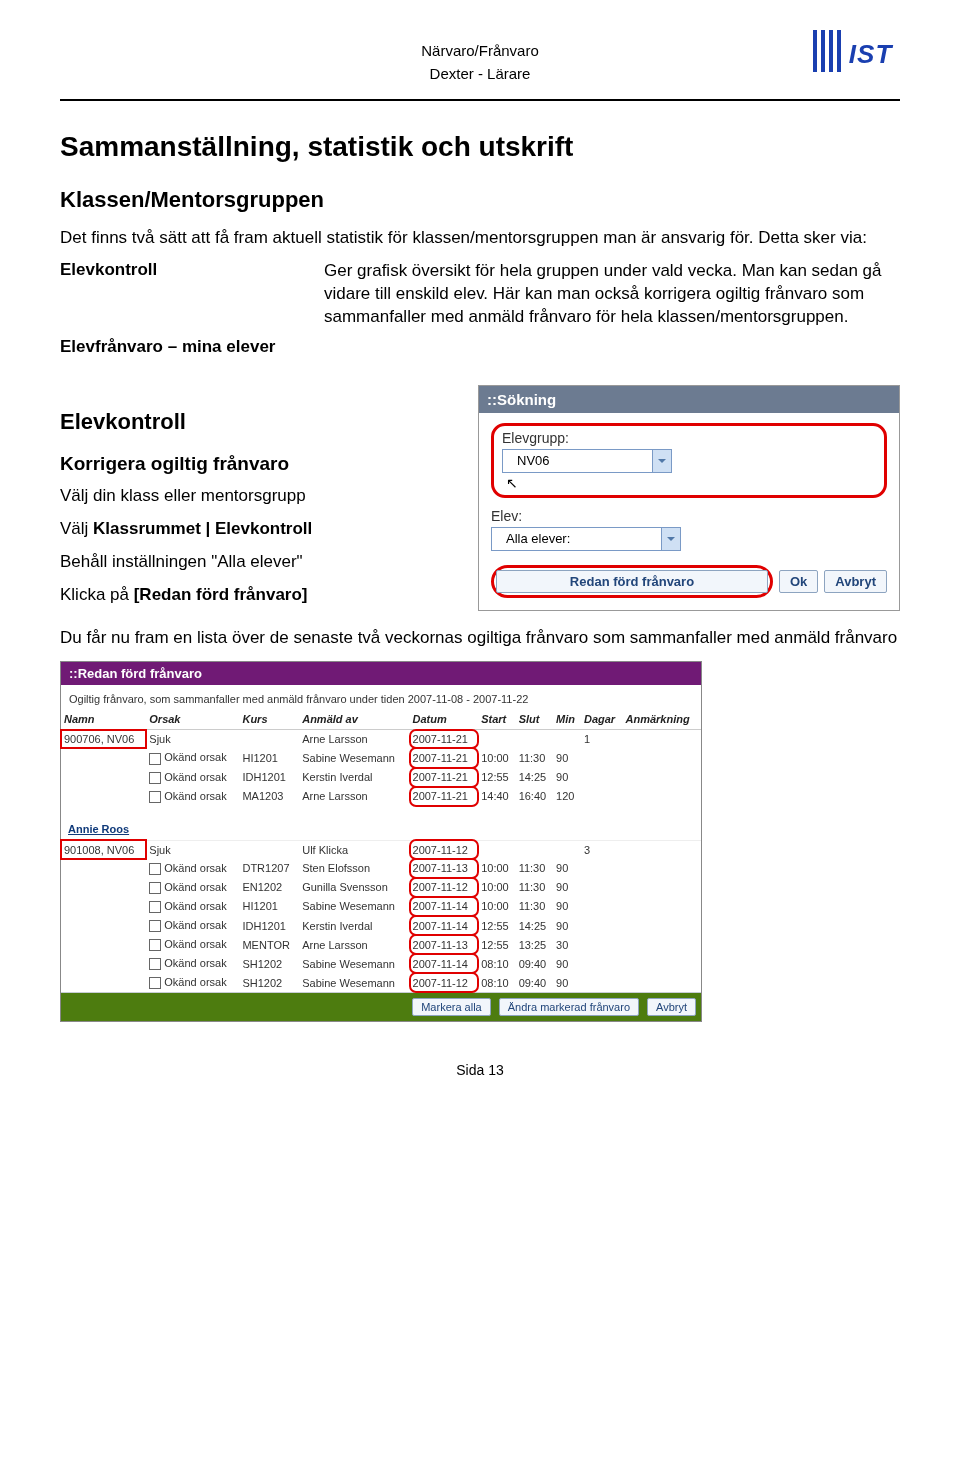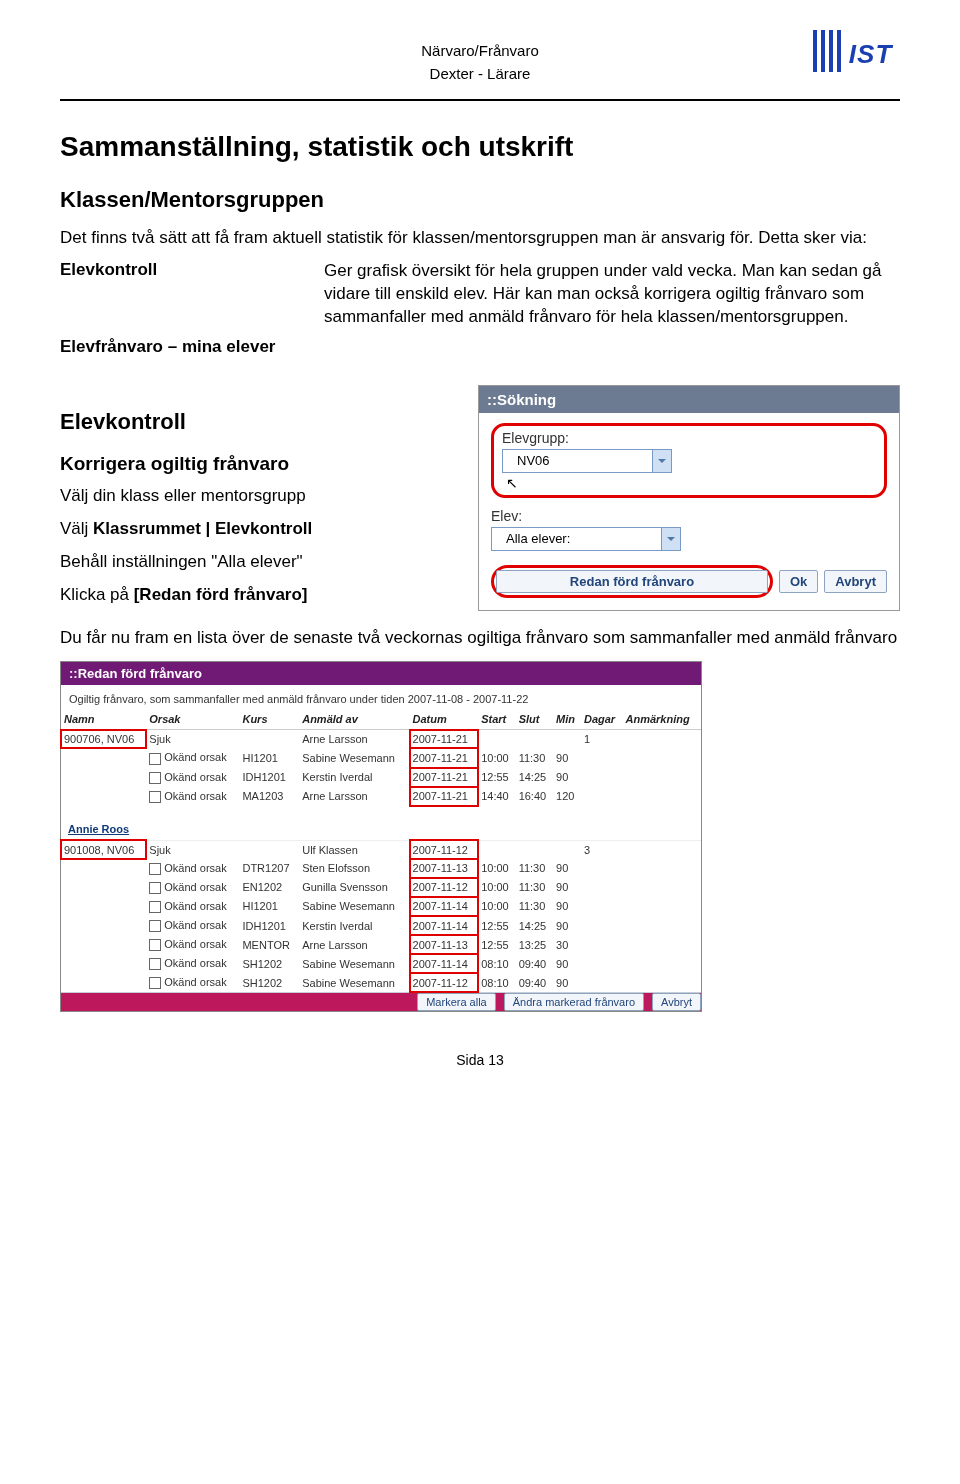--- a/index.html
+++ b/index.html
@@ -61,26 +61,26 @@
   .highlight-red-wrap { border:3px solid #e00000; border-radius:18px; padding:2px 2px; flex:1; display:flex;}
   .cursor { font-size:14px; margin-left:4px; display:inline-block; transform:translateY(2px);}
 
   
   .shot2 { width:640px; border:1px solid #888; font-size:11.5px; background:#fff; margin-top:12px; }
   .shot2 .titlebar { background:#701a75; color:#fff; font-weight:bold; padding:4px 8px; font-size:13px;}
   .shot2 .desc2 { padding:8px 8px 4px 8px; color:#333; font-size:11px;}
   .shot2 table { width:100%; border-collapse:collapse; font-size:11px; }
   .shot2 th { text-align:left; padding:4px 3px; color:#222; font-weight:bold; border-bottom:1px solid #ccc; font-size:11px;font-style:italic;}
   .shot2 td { padding:3px 3px; vertical-align:middle; color:#333;}
-  .shot2 td.date.red { outline:2px solid #e00000; outline-offset:-1px; }
+  .shot2 td.date.red { outline:2px solid #e00000; outline-offset:-1px;border-radius:6px; }
   .shot2 tr.mainrow td { border-top:1px solid #eee;}
   .shot2 tr.mainrow td.first { outline:2px solid #e00000; outline-offset:-1px;}
   .shot2 a.name { color:#103a7a; font-weight:bold; text-decoration:underline; padding:2px 4px; display:inline-block;}
   .shot2 .checkbox { display:inline-block; width:10px; height:10px; border:1px solid #666; margin-right:3px; vertical-align:middle;}
-  .shot2 .footbar { background:#be185d; border-top:1px solid #c7cdd6; display:flex; gap:8px; justify-content:flex-end;}
+  .shot2 .footbar { background:#4d7c0f; border-top:1px solid #c7cdd6; padding:5px; display:flex; gap:8px; justify-content:flex-end;}
   .shot2 .footbar .btn { font-weight:normal; font-size:11px; padding:2px 8px;}
   .shot2 .spacer-row td { height:6px; }
 
   .footer { text-align:center; font-size:14px; margin-top:40px;}
 
 </style>
 </head>
 <body>
 
 <div class="page">
@@ -224,21 +224,21 @@
           <tr class="spacer-row">
             <td colspan="10"></td>
           </tr>
           <tr>
             <td colspan="10"><a class="name" href="#">Annie Roos</a></td>
           </tr>
           <tr class="mainrow">
             <td class="first">901008, NV06</td>
             <td>Sjuk</td>
             <td></td>
-            <td>Ulf Klassen</td>
+            <td>Ulf Klicka</td>
             <td class="date red">2007-11-12</td>
             <td></td>
             <td></td>
             <td></td>
             <td>3</td>
             <td></td>
           </tr>
           <tr>
             <td></td>
             <td><span class="checkbox"></span>Okänd orsak</td>

